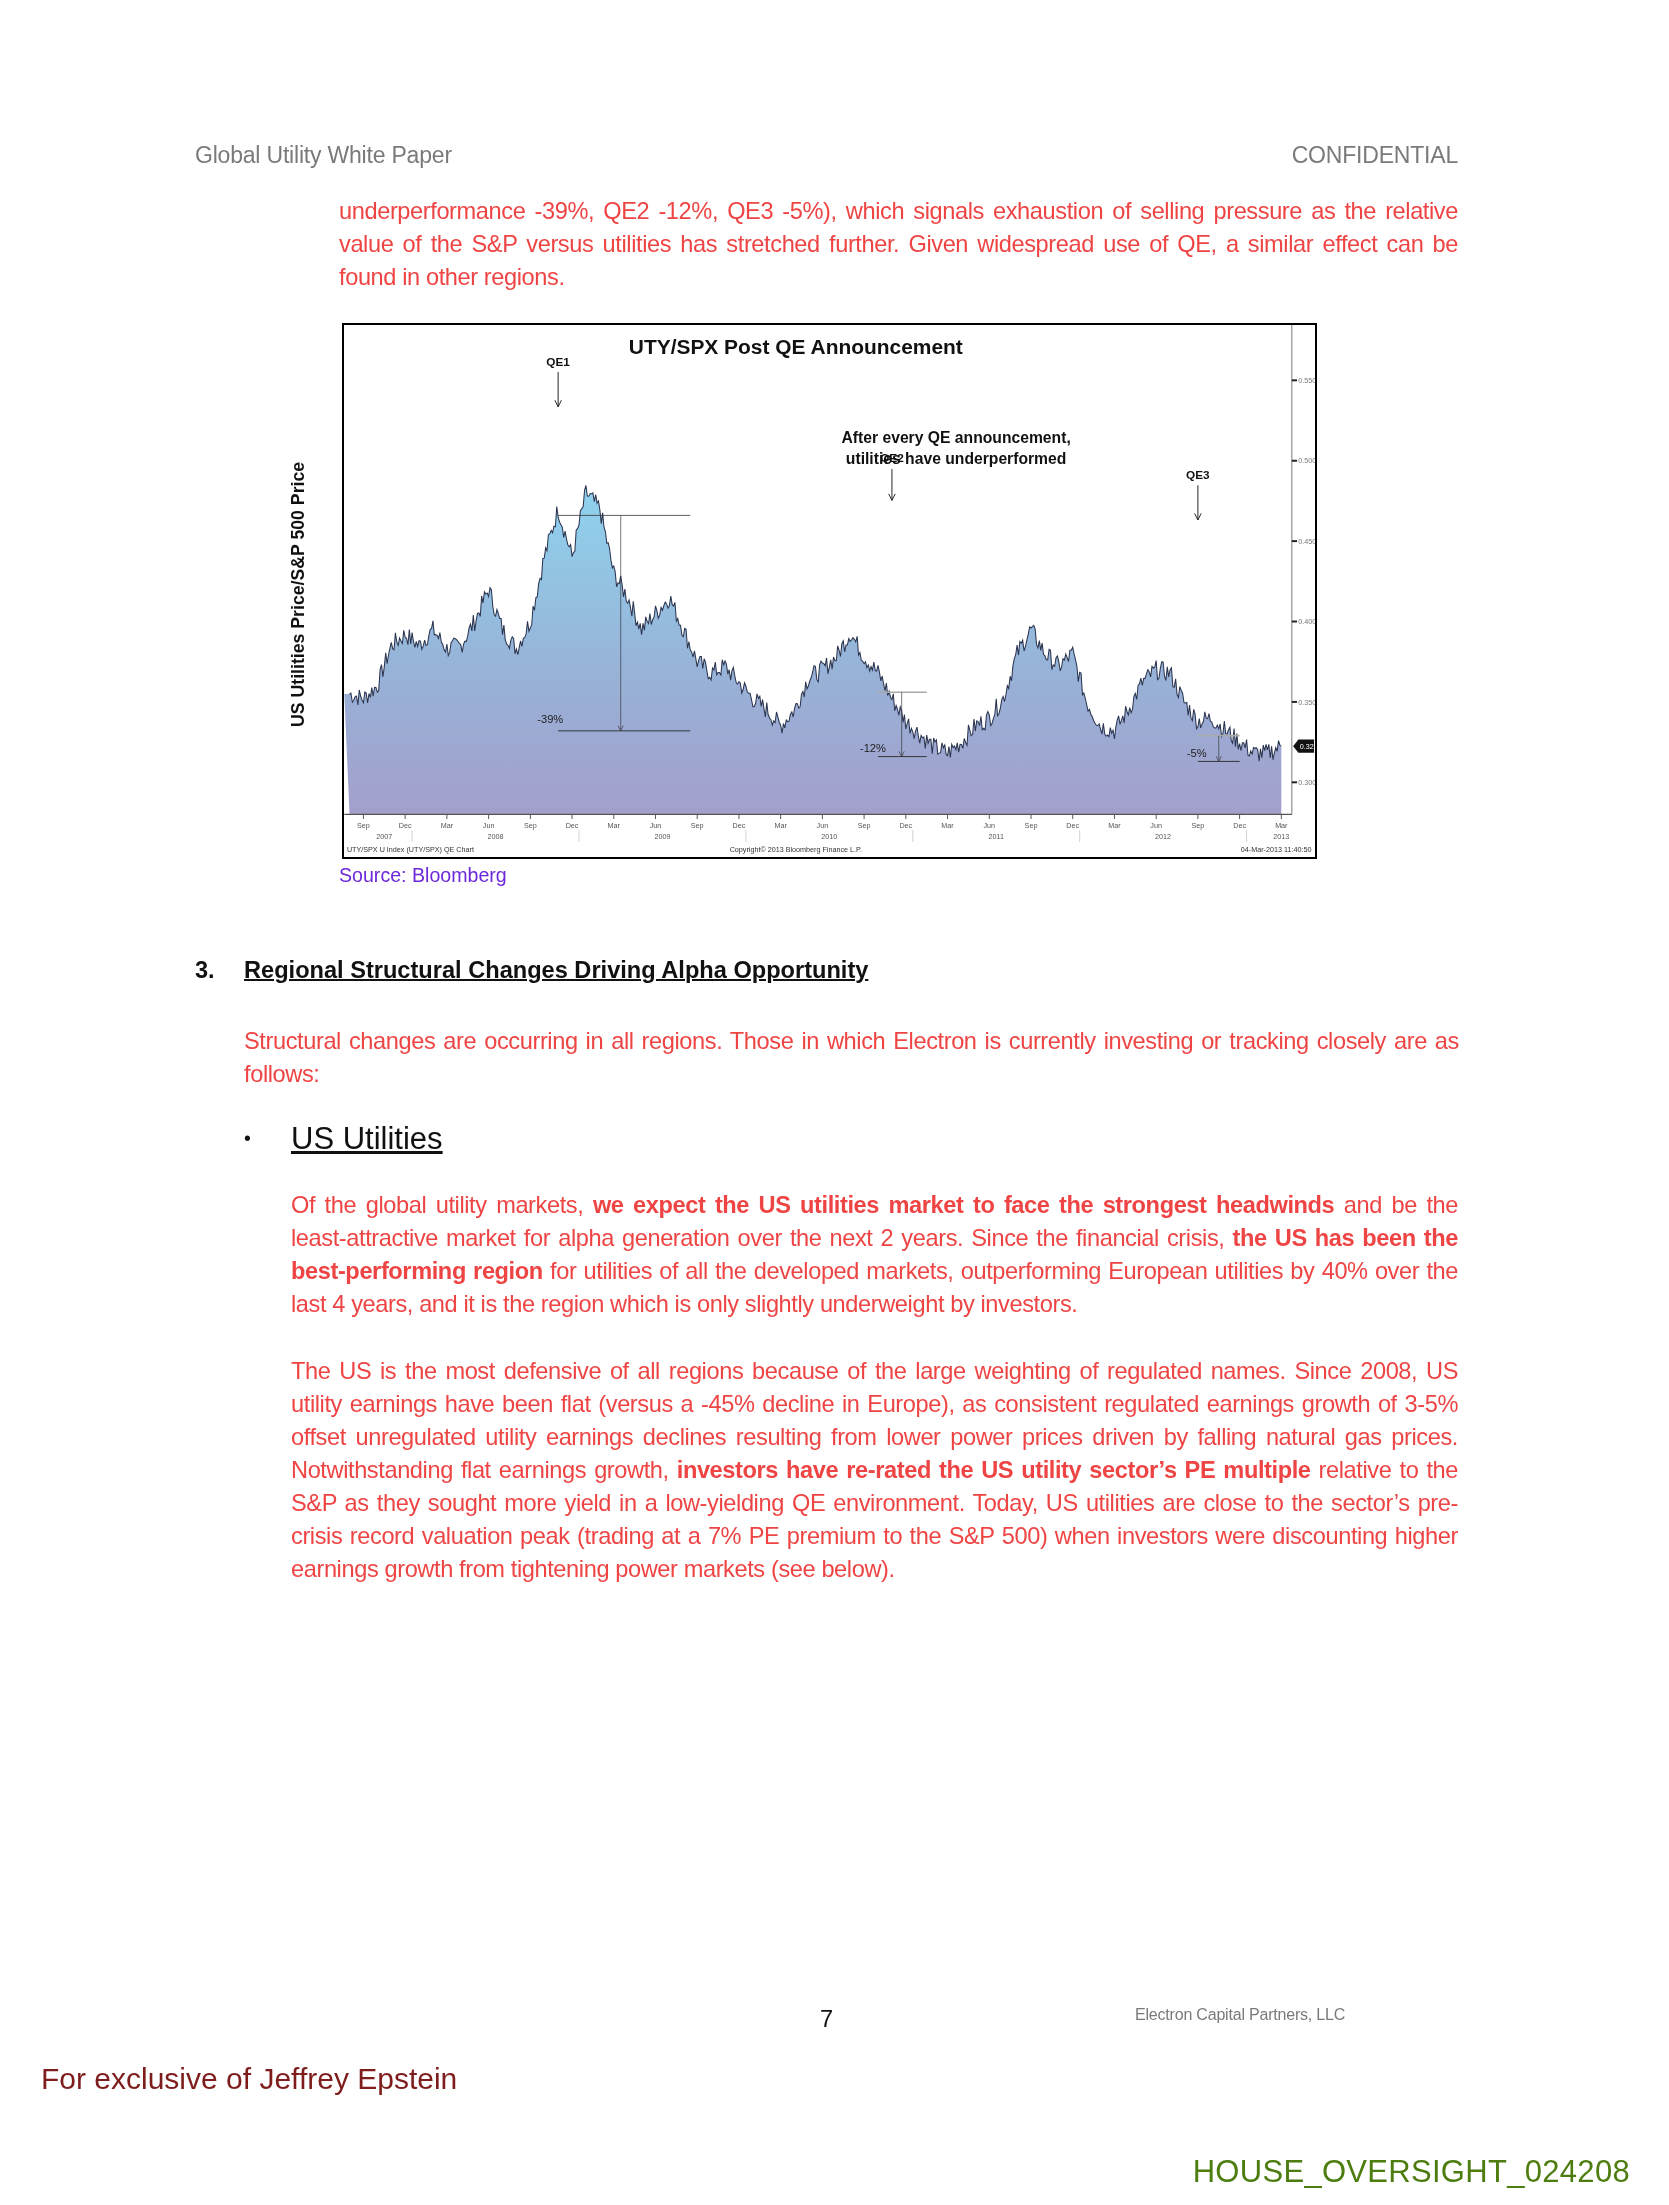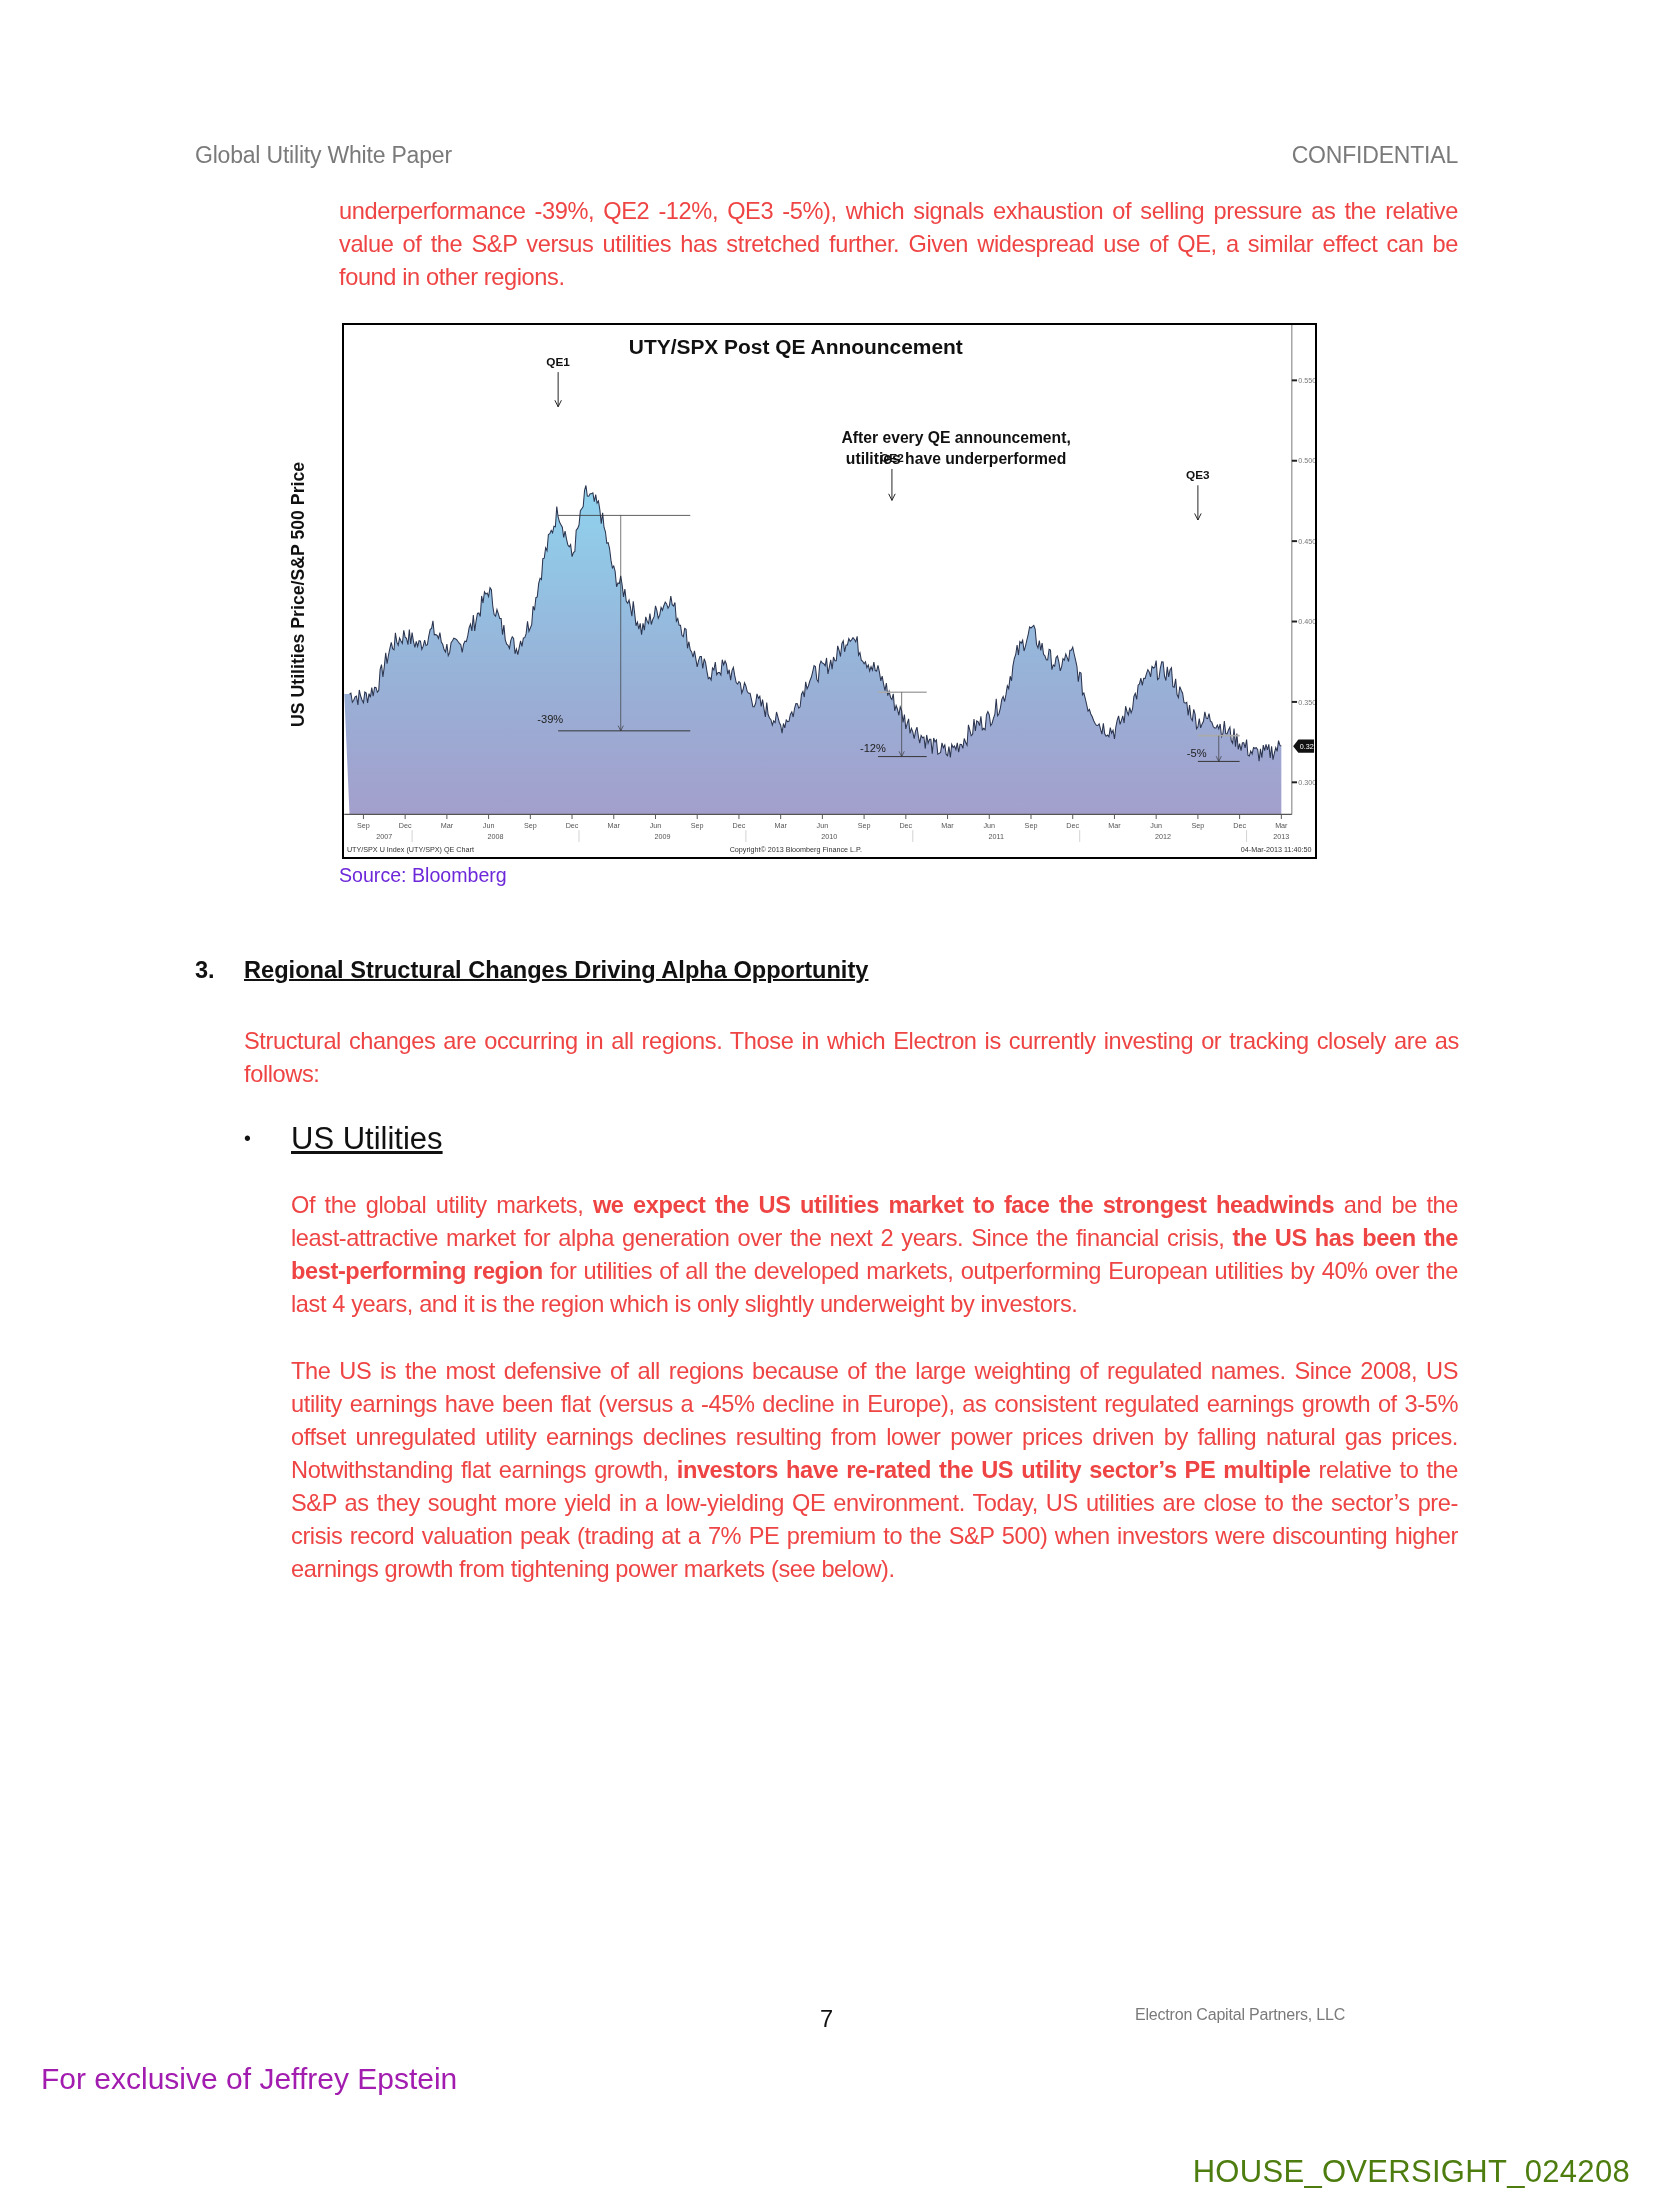--- a/index.html
+++ b/index.html
@@ -12,21 +12,21 @@
   .ylabel { left: 288px; top: 727px; transform-origin: 0 0; transform: rotate(-90deg);
             font-size: 17.7px; font-weight: bold; white-space: nowrap; color: #111; }
   .chart-box { left: 342px; top: 323px; width: 975px; height: 536px; border: 2px solid #000; box-sizing: border-box; background: #fff; }
   .source { left: 339px; top: 864px; font-size: 19.6px; color: #6d28d9; }
   .heading { top: 957px; font-size: 23.6px; font-weight: bold; }
   .heading u { text-decoration: underline; text-decoration-thickness: 2px; margin-top: 12px; }
   .bullet { left: 244px; top: 1127px; font-size: 19.6px; }
   .sub { left: 291px; top: 1121px; font-size: 31px; text-decoration: underline; }
   .footer-page { left: 820px; top: 2006px; font-size: 23.6px; color: #111; }
   .footer-co { left: 1135px; top: 2006px; font-size: 16px; color: #7a7a7a; letter-spacing: -0.2px; }
-  .watermark { left: 41px; top: 2062px; font-size: 30px; color: #a21caf; }
+  .watermark { left: 41px; top: 2062px; font-size: 30px; color: #7f1d1d; }
   .bates { right: 39px; top: 2154px; font-size: 31px; color: #4d7c0f; letter-spacing: 0.3px; }
   svg text { font-family: "Liberation Sans", sans-serif; }
 </style>
 </head>
 <body>
 
 <div class="abs hdr" style="left:195px;">Global Utility White Paper</div>
 <div class="abs hdr" style="right:211px;">CONFIDENTIAL</div>
 
 <div class="abs para" style="left:339px; top:195px; width:1119px;">underperformance -39%, QE2 -12%, QE3 -5%), which signals exhaustion of selling pressure as the relative value of the S&amp;P versus utilities has stretched further. Given widespread use of QE, a similar effect can be found in other regions.</div>

